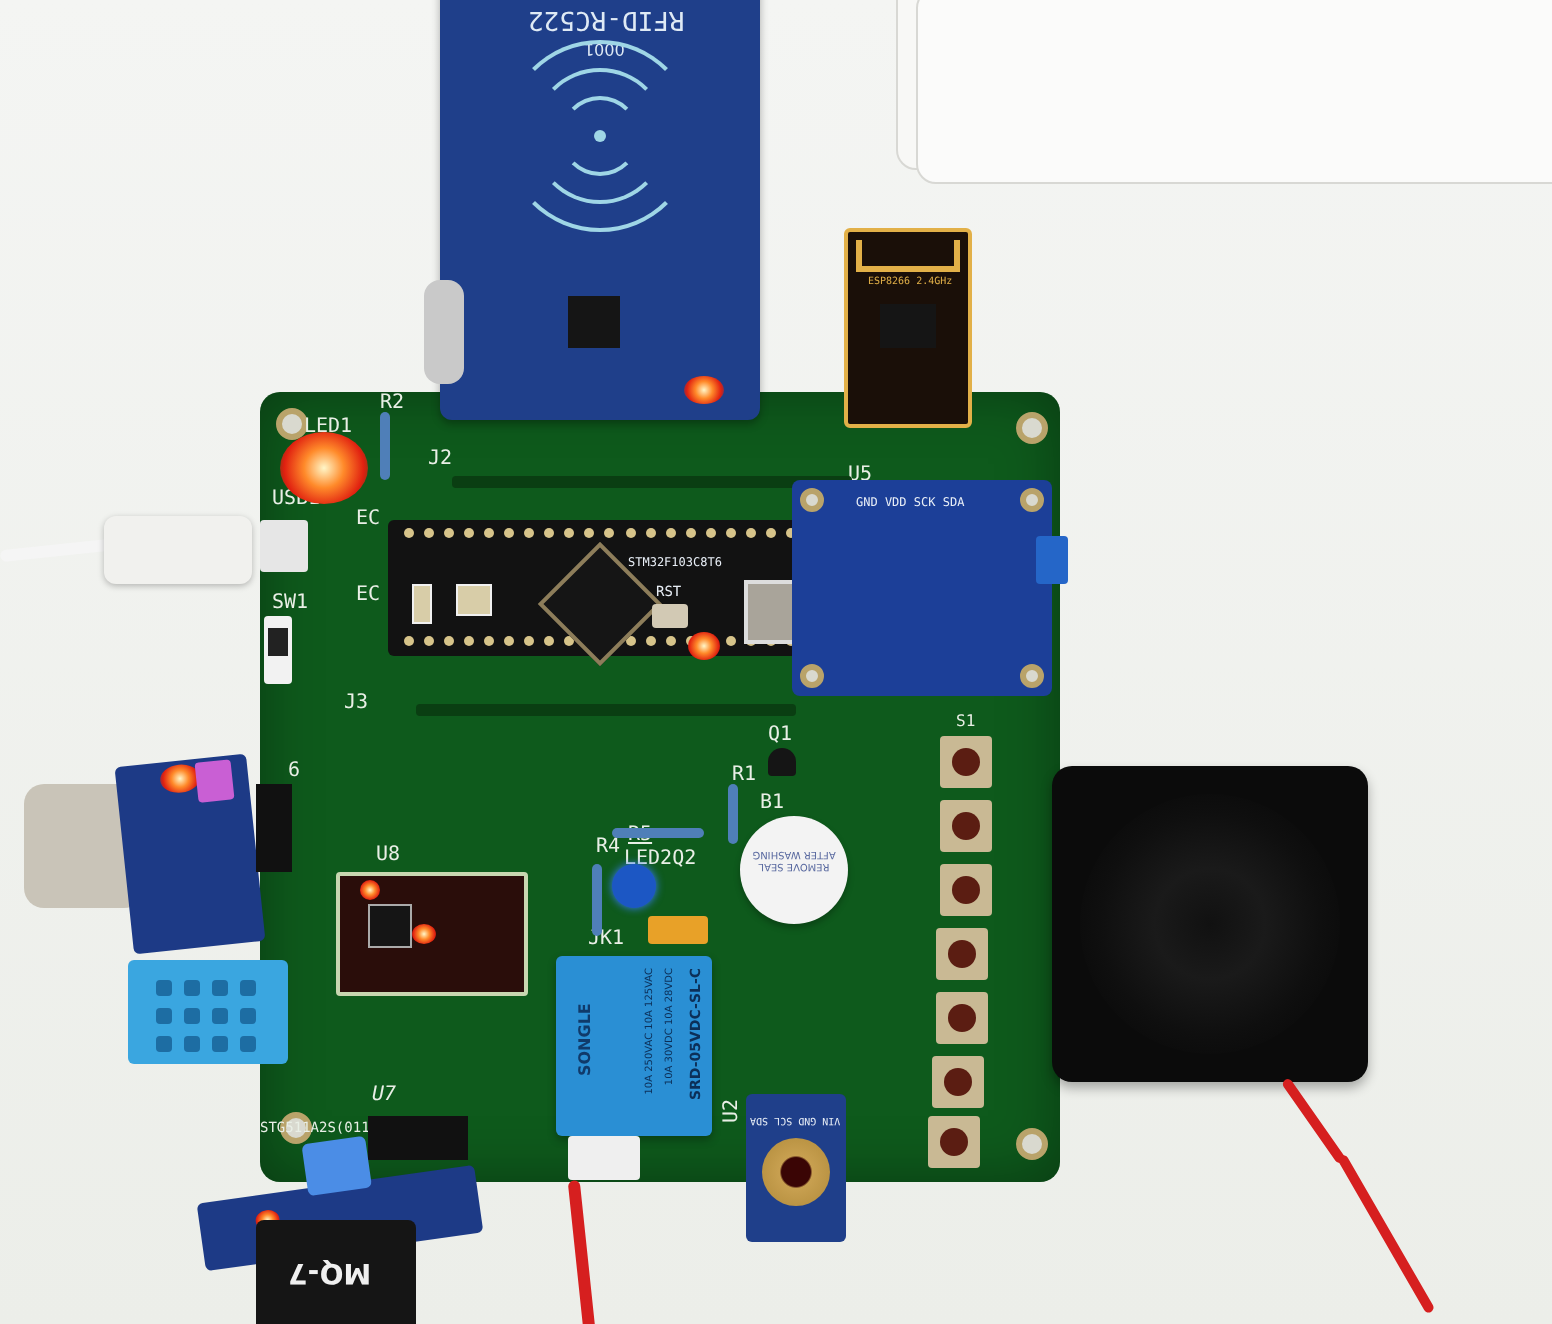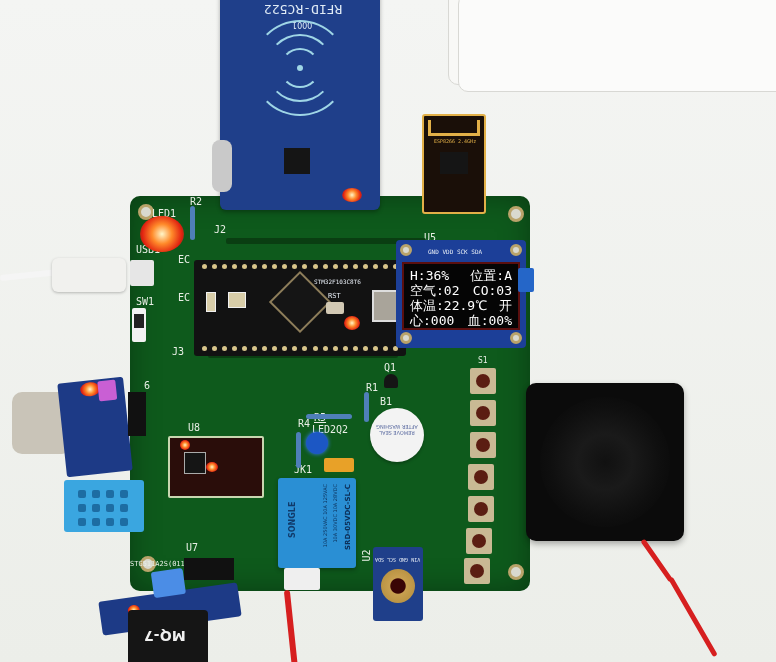--- a/index.html
+++ b/index.html
@@ -61,37 +61,37 @@
     <span class="abs silk" style="left:294px;top:36px;">U5</span>
     <span class="abs silk" style="left:14px;top:184px;">6</span>
     <span class="abs silk" style="left:58px;top:226px;">U8</span>
     <span class="abs silk" style="left:236px;top:186px;">R1</span>
     <span class="abs silk" style="left:254px;top:166px;">Q1</span>
     <span class="abs silk" style="left:250px;top:200px;">B1</span>
     <span class="abs silk" style="left:184px;top:216px;text-decoration:underline;">R5</span>
     <span class="abs silk" style="left:168px;top:222px;">R4</span>
     <span class="abs silk" style="left:182px;top:228px;"><span>LED2</span><span>Q2</span></span>
     <span class="abs silk" style="left:164px;top:268px;">JK1</span>
-    <span class="abs silk" style="left:56px;top:346px;">U7</span>
+    <span class="abs silk" style="left:56px;top:346px;font-style:italic;">U7</span>
     <span class="abs silk" style="left:230px;top:354px;transform:rotate(-90deg);">U2</span>
     <span class="abs silk" style="left:0;top:364px;font-size:7px;">STG511A2S(011)</span>
 
     <div class="abs" style="left:96px;top:42px;width:200px;height:6px;background:#0a3e12;border-radius:2px;"></div>
 
     <div class="abs" style="left:78px;top:156px;width:190px;height:6px;background:#0a3e12;border-radius:2px;"></div>
 
     <div class="abs led-glow" style="left:10px;top:20px;width:44px;height:36px;"></div>
 
     <div class="abs" style="left:2px;top:112px;width:14px;height:34px;background:#f2f2f2;border-radius:2px;">
       <div style="position:absolute;left:2px;top:6px;width:10px;height:14px;background:#222;"></div>
     </div>
 
     <div class="abs" style="left:0;top:64px;width:24px;height:26px;background:#e6e6e6;border-radius:2px;"></div>
 
-    <div class="abs nano" style="left:64px;top:64px;width:212px;height:96px;">
+    <div class="abs nano" style="left:64px;top:64px;width:212px;height:68px;">
       <div class="abs" style="left:8px;top:4px;right:8px;height:6px;display:flex;justify-content:space-between;">
         <span class="pin"></span>
           <span class="pin"></span>
           <span class="pin"></span>
           <span class="pin"></span>
           <span class="pin"></span>
           <span class="pin"></span>
           <span class="pin"></span>
           <span class="pin"></span>
           <span class="pin"></span>
@@ -138,38 +138,20 @@
       <div class="abs smd" style="left:12px;top:32px;width:10px;height:20px;"></div>
       <div class="abs smd" style="left:34px;top:32px;width:18px;height:16px;"></div>
     </div>
 
     <div class="abs oled-frame" style="left:266px;top:44px;width:130px;height:108px;">
       <div class="abs hole" style="left:4px;top:4px;width:12px;height:12px;"></div>
       <div class="abs hole" style="right:4px;top:4px;width:12px;height:12px;"></div>
       <div class="abs hole" style="left:4px;bottom:4px;width:12px;height:12px;"></div>
       <div class="abs hole" style="right:4px;bottom:4px;width:12px;height:12px;"></div>
       <span class="abs label-tiny" style="left:32px;top:8px;font-size:6px;">GND VDD SCK SDA</span>
-      <div class="abs oled" style="left:6px;top:22px;width:118px;height:68px;">
-        <div class="row">
-            <span>H:36%</span>
-            <span>位置:A</span>
-          </div>
-        <div class="row">
-            <span>空气:02</span>
-            <span>CO:03</span>
-          </div>
-        <div class="row">
-            <span>体温:22.9℃</span>
-            <span>开</span>
-          </div>
-        <div class="row">
-            <span>心:000</span>
-            <span>血:00%</span>
-          </div>
-      </div>
     </div>
 
     <div class="abs" style="left:388px;top:72px;width:16px;height:24px;background:#2566c8;border-radius:2px;"></div>
 
     <div class="abs" style="left:254px;top:178px;width:14px;height:14px;background:#151515;border-radius:50% 50% 2px 2px;"></div>
 
     <div class="abs buzzer" style="left:240px;top:212px;width:54px;height:54px;">
       <span class="abs" style="left:6px;top:16px;width:42px;font-size:5px;color:#5a6aa0;text-align:center;transform:rotate(180deg);">REMOVE SEAL AFTER WASHING</span>
     </div>
 

